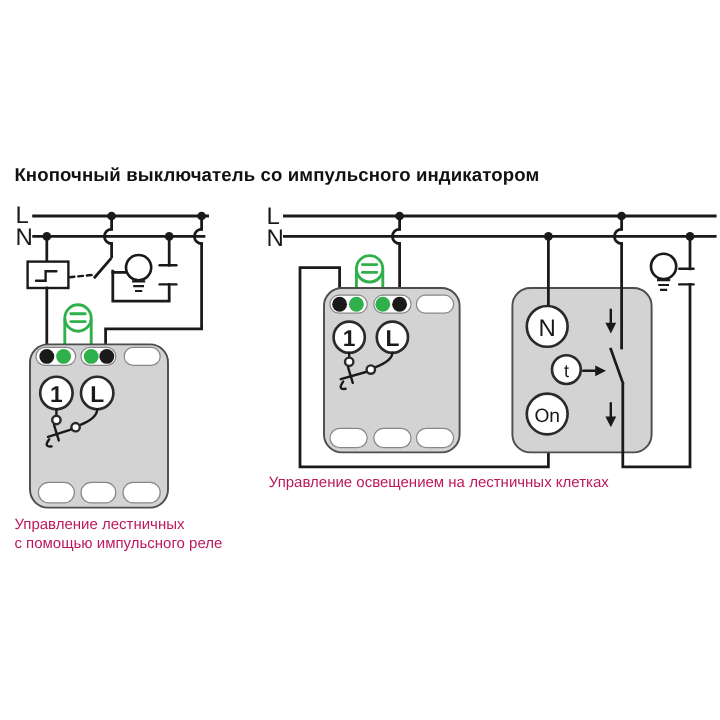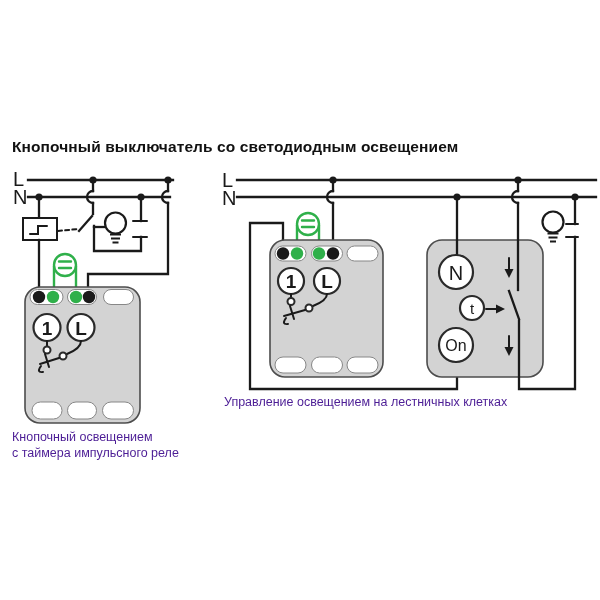--- a/index.html
+++ b/index.html
@@ -1,20 +1,20 @@
 <!DOCTYPE html>
 <html><head>
 <meta charset="utf-8">
 <style>
   html,body{margin:0;padding:0;background:#ffffff;}
   .page{position:relative;width:600px;height:600px;background:#ffffff;overflow:hidden;
         font-family:"Liberation Sans", sans-serif;}
   .title{position:absolute;left:12px;top:138px;font-size:15.5px;font-weight:700;color:#111;
          letter-spacing:0.1px;white-space:nowrap;}
-  .caption{position:absolute;font-size:12.5px;line-height:1.3;color:#4c1d95;}
+  .caption{position:absolute;font-size:12.5px;line-height:1.3;color:#be185d;}
   .caption-left{left:12px;top:429px;}
   .caption-right{left:224px;top:394px;}
   svg{position:absolute;left:0;top:0;}
   svg text{font-family:"Liberation Sans", sans-serif;fill:#1a1a1a;}
   .ln-label{font-size:20px;}
   .btn-letter{font-size:19px;font-weight:700;}
   .timer-letter-big{font-size:20px;}
   .timer-letter-mid{font-size:16px;}
   .timer-letter-t{font-size:15px;}
   .wire{stroke:#1a1a1a;stroke-width:2.3;fill:none;stroke-linecap:square;}
@@ -26,21 +26,21 @@
   .pill{fill:#ffffff;stroke:#878787;stroke-width:1;}
   .circ{fill:#ffffff;stroke:#2a2a2a;stroke-width:2.2;}
   .smallcirc{fill:#ffffff;stroke:#2a2a2a;stroke-width:2;}
   .arrow{fill:#1a1a1a;}
 </style>
 </head>
 <body>
 
 <div class="page">
 
-  <div class="title">Кнопочный выключатель со светодиодным освещением</div>
+  <div class="title">Кнопочный выключатель со импульсного индикатором</div>
 
   <svg width="600" height="600" viewBox="0 0 600 600">
 
     <g>
       <text class="ln-label" x="13" y="186">L</text>
       <text class="ln-label" x="13" y="204">N</text>
 
       <path class="wire" d="M28,180 H173"></path>
       <path class="wire" d="M28,197 H170"></path>
       <circle class="dot" cx="93" cy="180" r="3.6"></circle>
@@ -201,21 +201,21 @@
         <path class="wire" d="M575,197 V224"></path>
         <path class="wire-thin" d="M566,224 H578"></path>
         <path class="wire-thin" d="M566,237 H578"></path>
         <circle cx="553" cy="222" r="10.5" fill="#ffffff" stroke="#1a1a1a" stroke-width="2.2"></circle>
         <path d="M547.5,233.5 H558.5 M548.5,237.5 H557.5 M550,241.5 H556" stroke="#1a1a1a" stroke-width="1.8" fill="none"></path>
       </g>
     </g>
   </svg>
 
   <div class="caption caption-left">
-    <div>Кнопочный освещением</div>
-    <div>с таймера импульсного реле</div>
+    <div>Управление лестничных</div>
+    <div>с помощью импульсного реле</div>
   </div>
 
   <div class="caption caption-right">
     <div>Управление освещением на лестничных клетках</div>
   </div>
 
 </div>
 
 </body></html>

